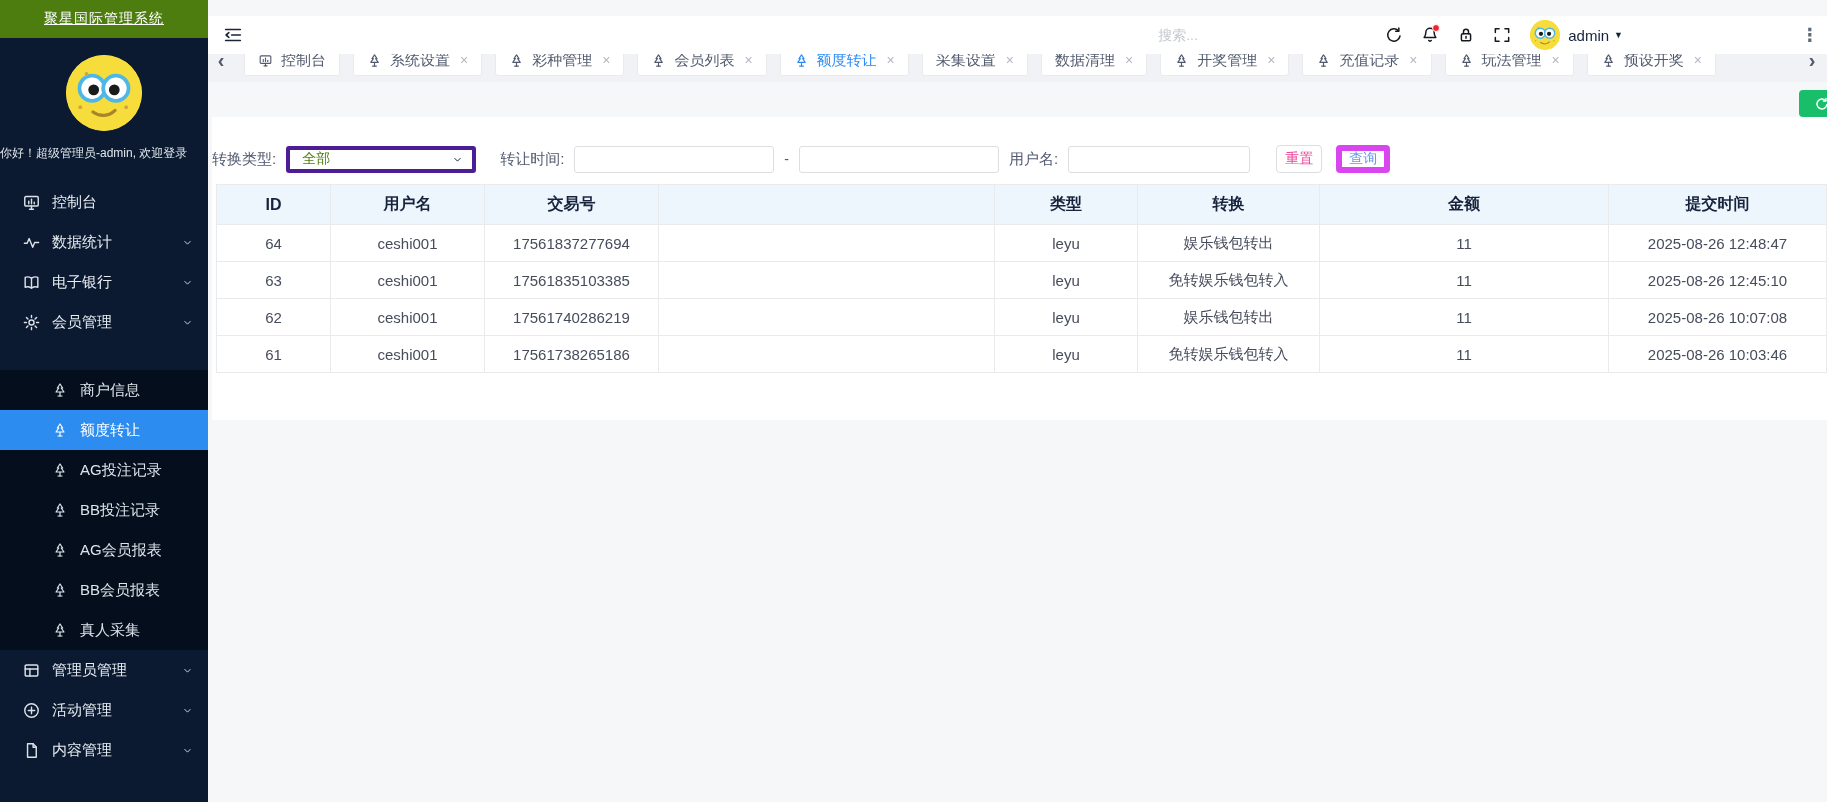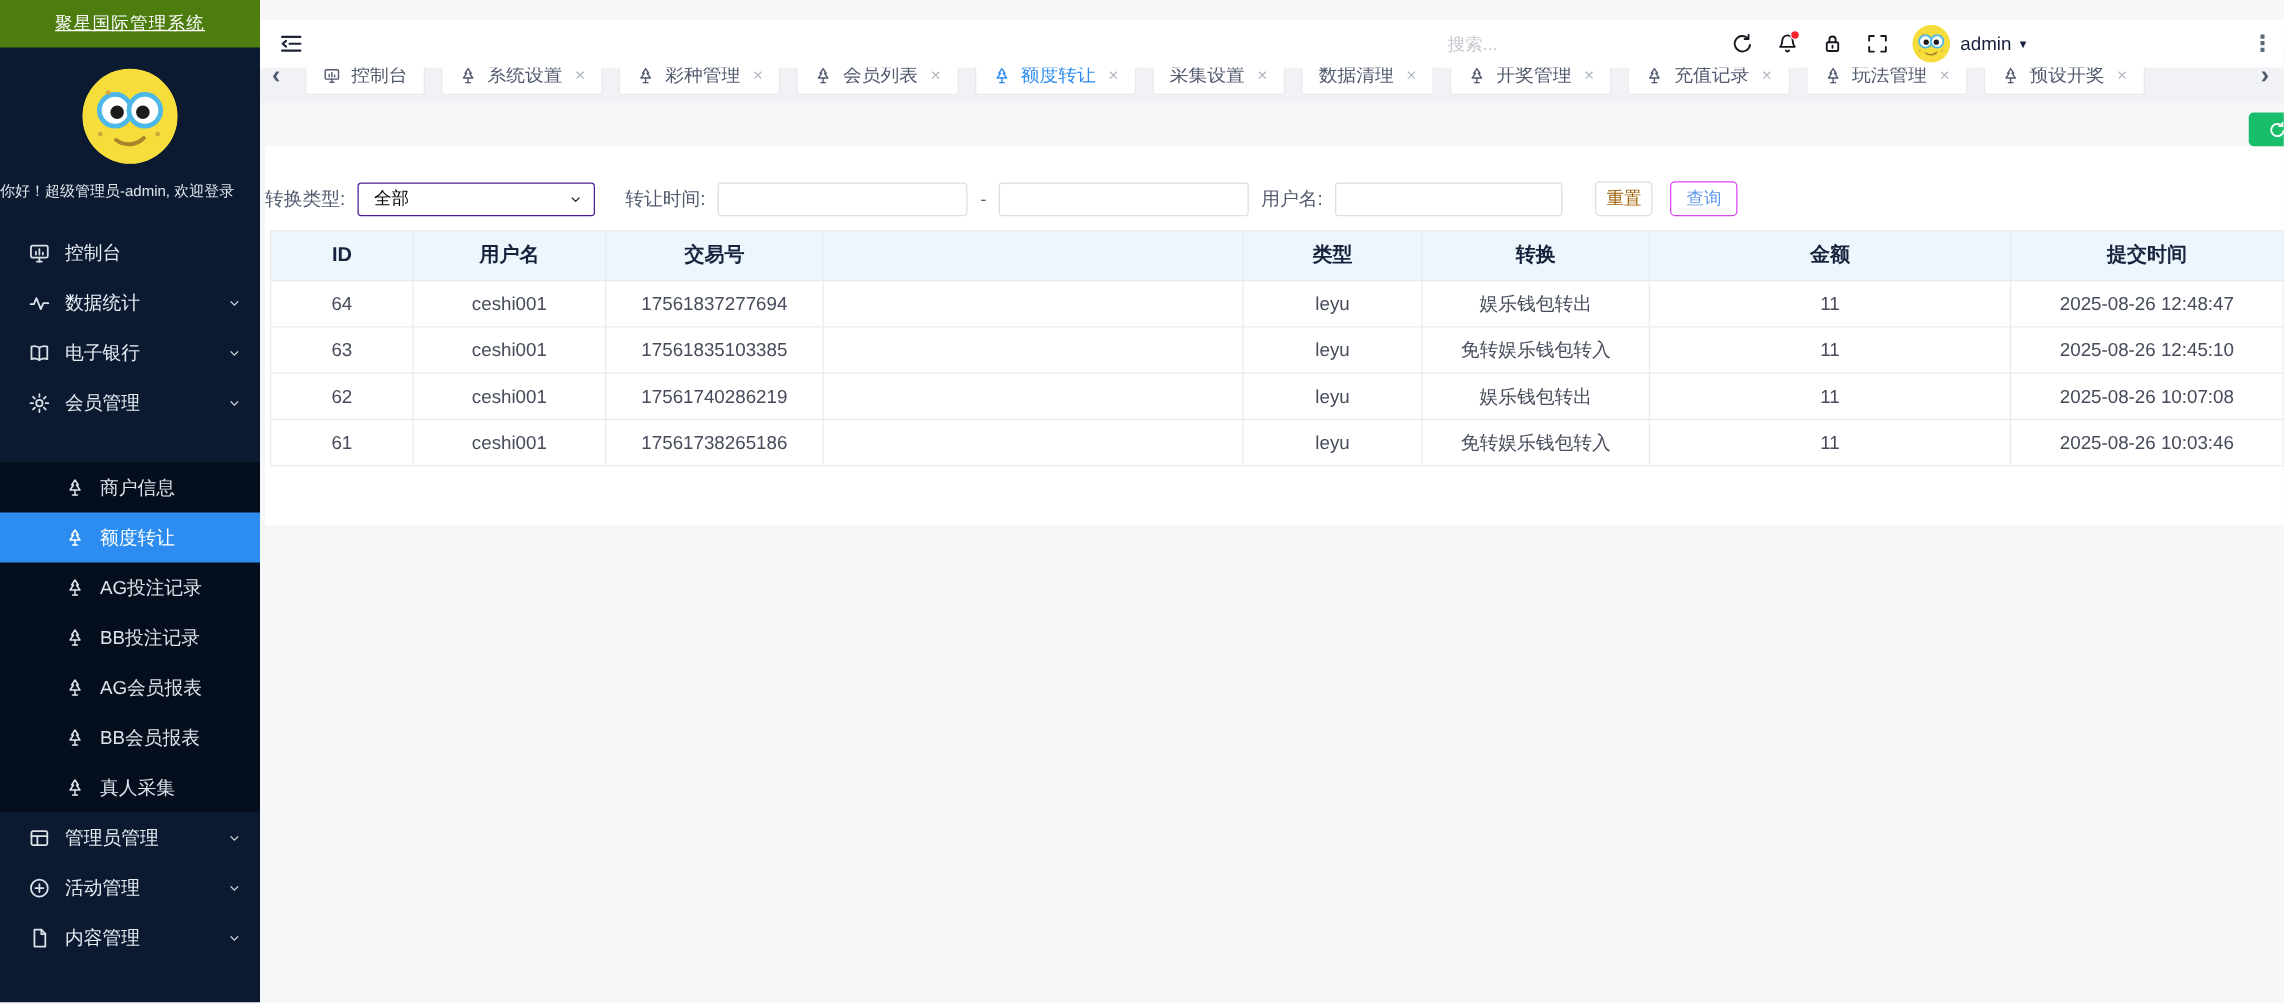--- a/index.html
+++ b/index.html
@@ -51,29 +51,29 @@
   .tab.active { color:#2d8cf0; }
 
   
   .green-btn { position:absolute; left:1799px; top:90px; width:46px; height:27px; background:#19be6b; border-radius:4px; display:flex; align-items:center; justify-content:center; color:#fff; cursor:pointer; z-index:6; }
   .green-btn svg { width:16px; height:16px; stroke-width:2.2; }
 
   
   .card { position:absolute; left:212px; top:117px; right:0; height:303px; background:#fff; z-index:2; }
   .filter-row { margin-top:28px; display:flex; align-items:center; justify-content:flex-start; gap:10px; }
   .f-label { font-size:15px; color:#515a6e; }
-  .f-select { position:relative; width:190px; height:27px; border:1px solid #4c1d95; border-radius:3px; background:#fff; display:flex; align-items:center; padding:0 26px 0 12px; font-size:14px; color:#000000; cursor:pointer; margin-right:14px; }
+  .f-select { position:relative; width:190px; height:27px; border:4px solid #4c1d95; border-radius:3px; background:#fff; display:flex; align-items:center; padding:0 26px 0 12px; font-size:14px; color:#4d7c0f; cursor:pointer; margin-right:14px; }
   .f-select .sel-chev { position:absolute; right:8px; width:13px; height:13px; color:#17233d; }
   .f-input { height:27px; border:1px solid #dcdee2; border-radius:3px; outline:none; padding:0 8px; font-size:14px; color:#515a6e; }
   .f-input.date { width:200px; }
   .f-input.user { width:182px; margin-right:10px; }
   .dash { color:#515a6e; font-size:14px; }
   .btn { height:28px; border-radius:4px; background:#fff; font-size:14px; display:flex; align-items:center; justify-content:center; cursor:pointer; }
-  .btn.reset { width:46px; border:1px solid #dcdee2; color:#a16207; margin-left:6px; }
-  .btn.query { width:54px; border:1px solid #d946ef; color:#5f97ef; margin-left:4px; }
+  .btn.reset { width:46px; border:1px solid #dcdee2; color:#ec4899; margin-left:6px; }
+  .btn.query { width:54px; border:6px solid #d946ef; color:#5f97ef; margin-left:4px; }
 
   
   table.data { margin:11px 0 0 4px; width:1611px; border-collapse:collapse; table-layout:fixed;border-radius:13px; }
   table.data th { height:40px; background:#edf6fc; border:1px solid #e8eaec; font-size:16px; font-weight:bold; color:#17233d; text-align:center; }
   table.data td { height:37px; background:#fff; border:1px solid #e8eaec; font-size:15px; color:#464c5b; text-align:center; overflow:hidden; white-space:nowrap; }
 
   
   .table-footer { margin:14px 0 0 4px; height:35px; background:#f8f8f9; display:flex; align-items:center; justify-content:flex-end; padding-right:8px; font-size:14px; color:#515a6e; }
   .table-footer b { color:#17233d; margin-left:6px; font-size:15px; }
 </style>

